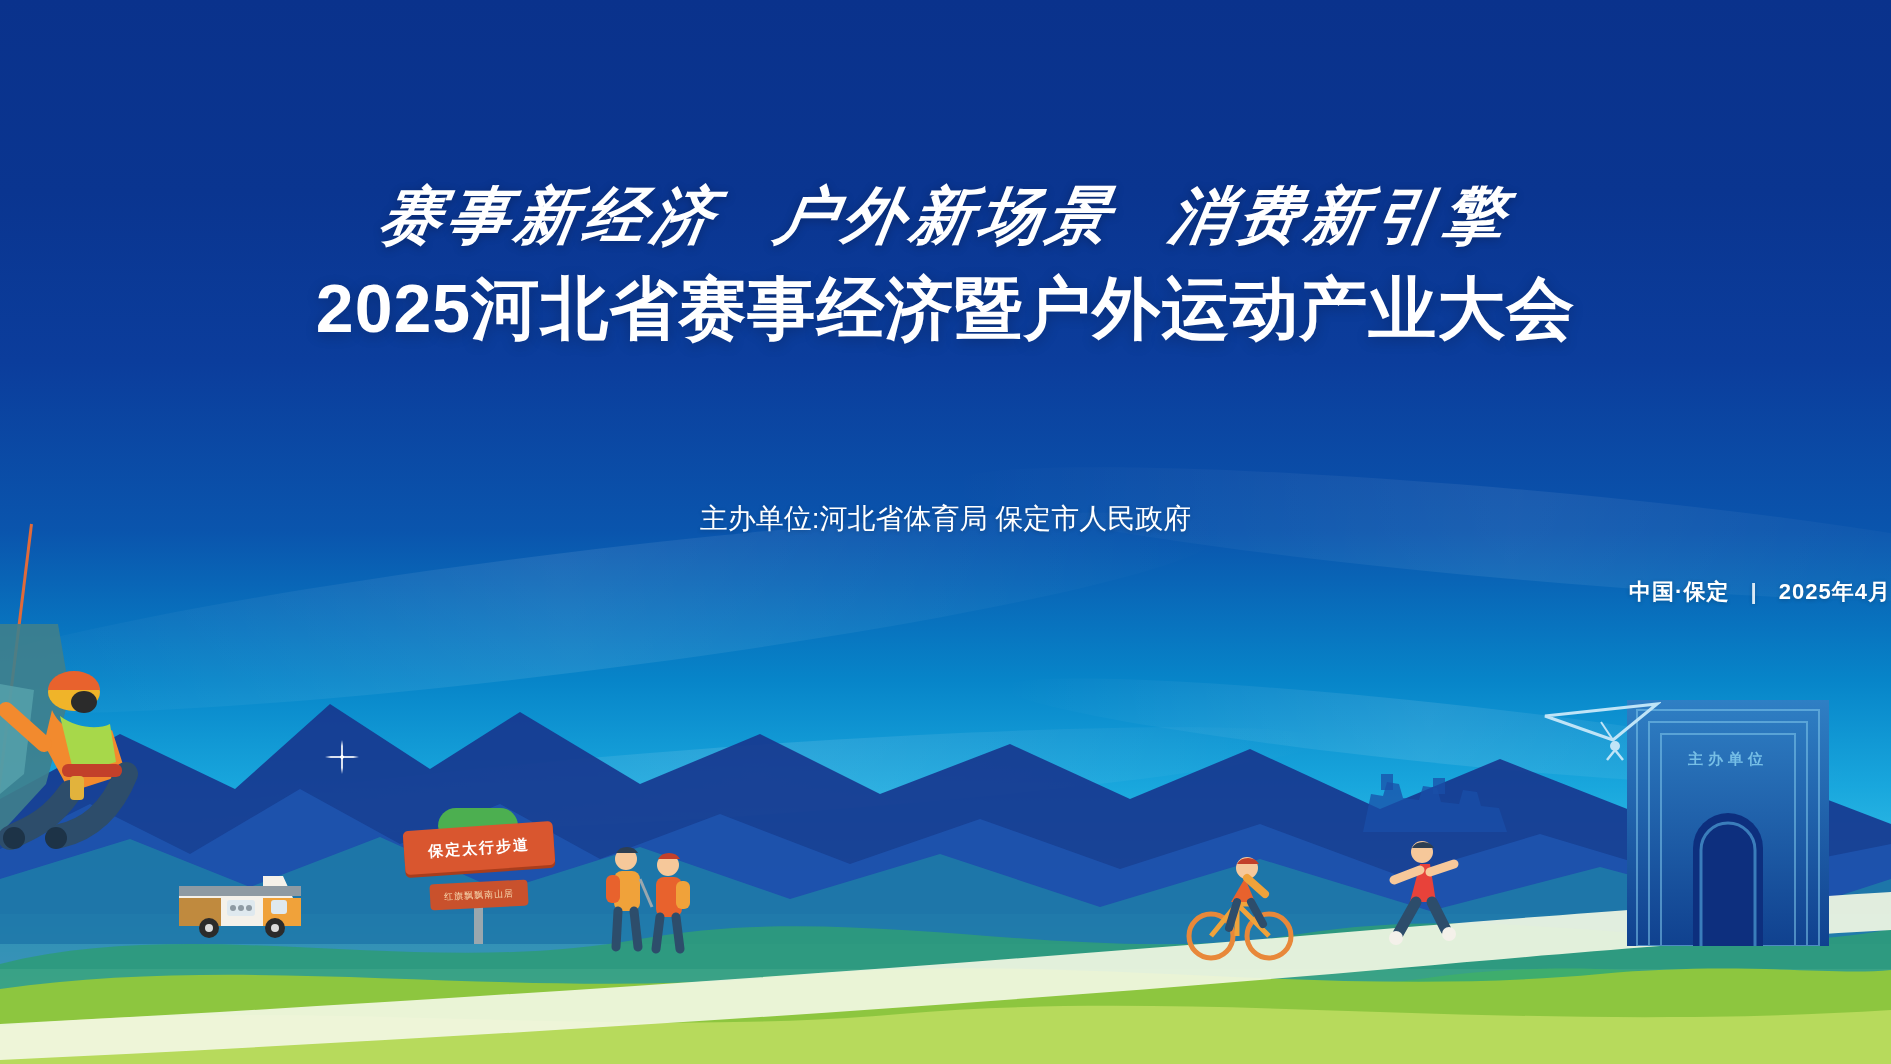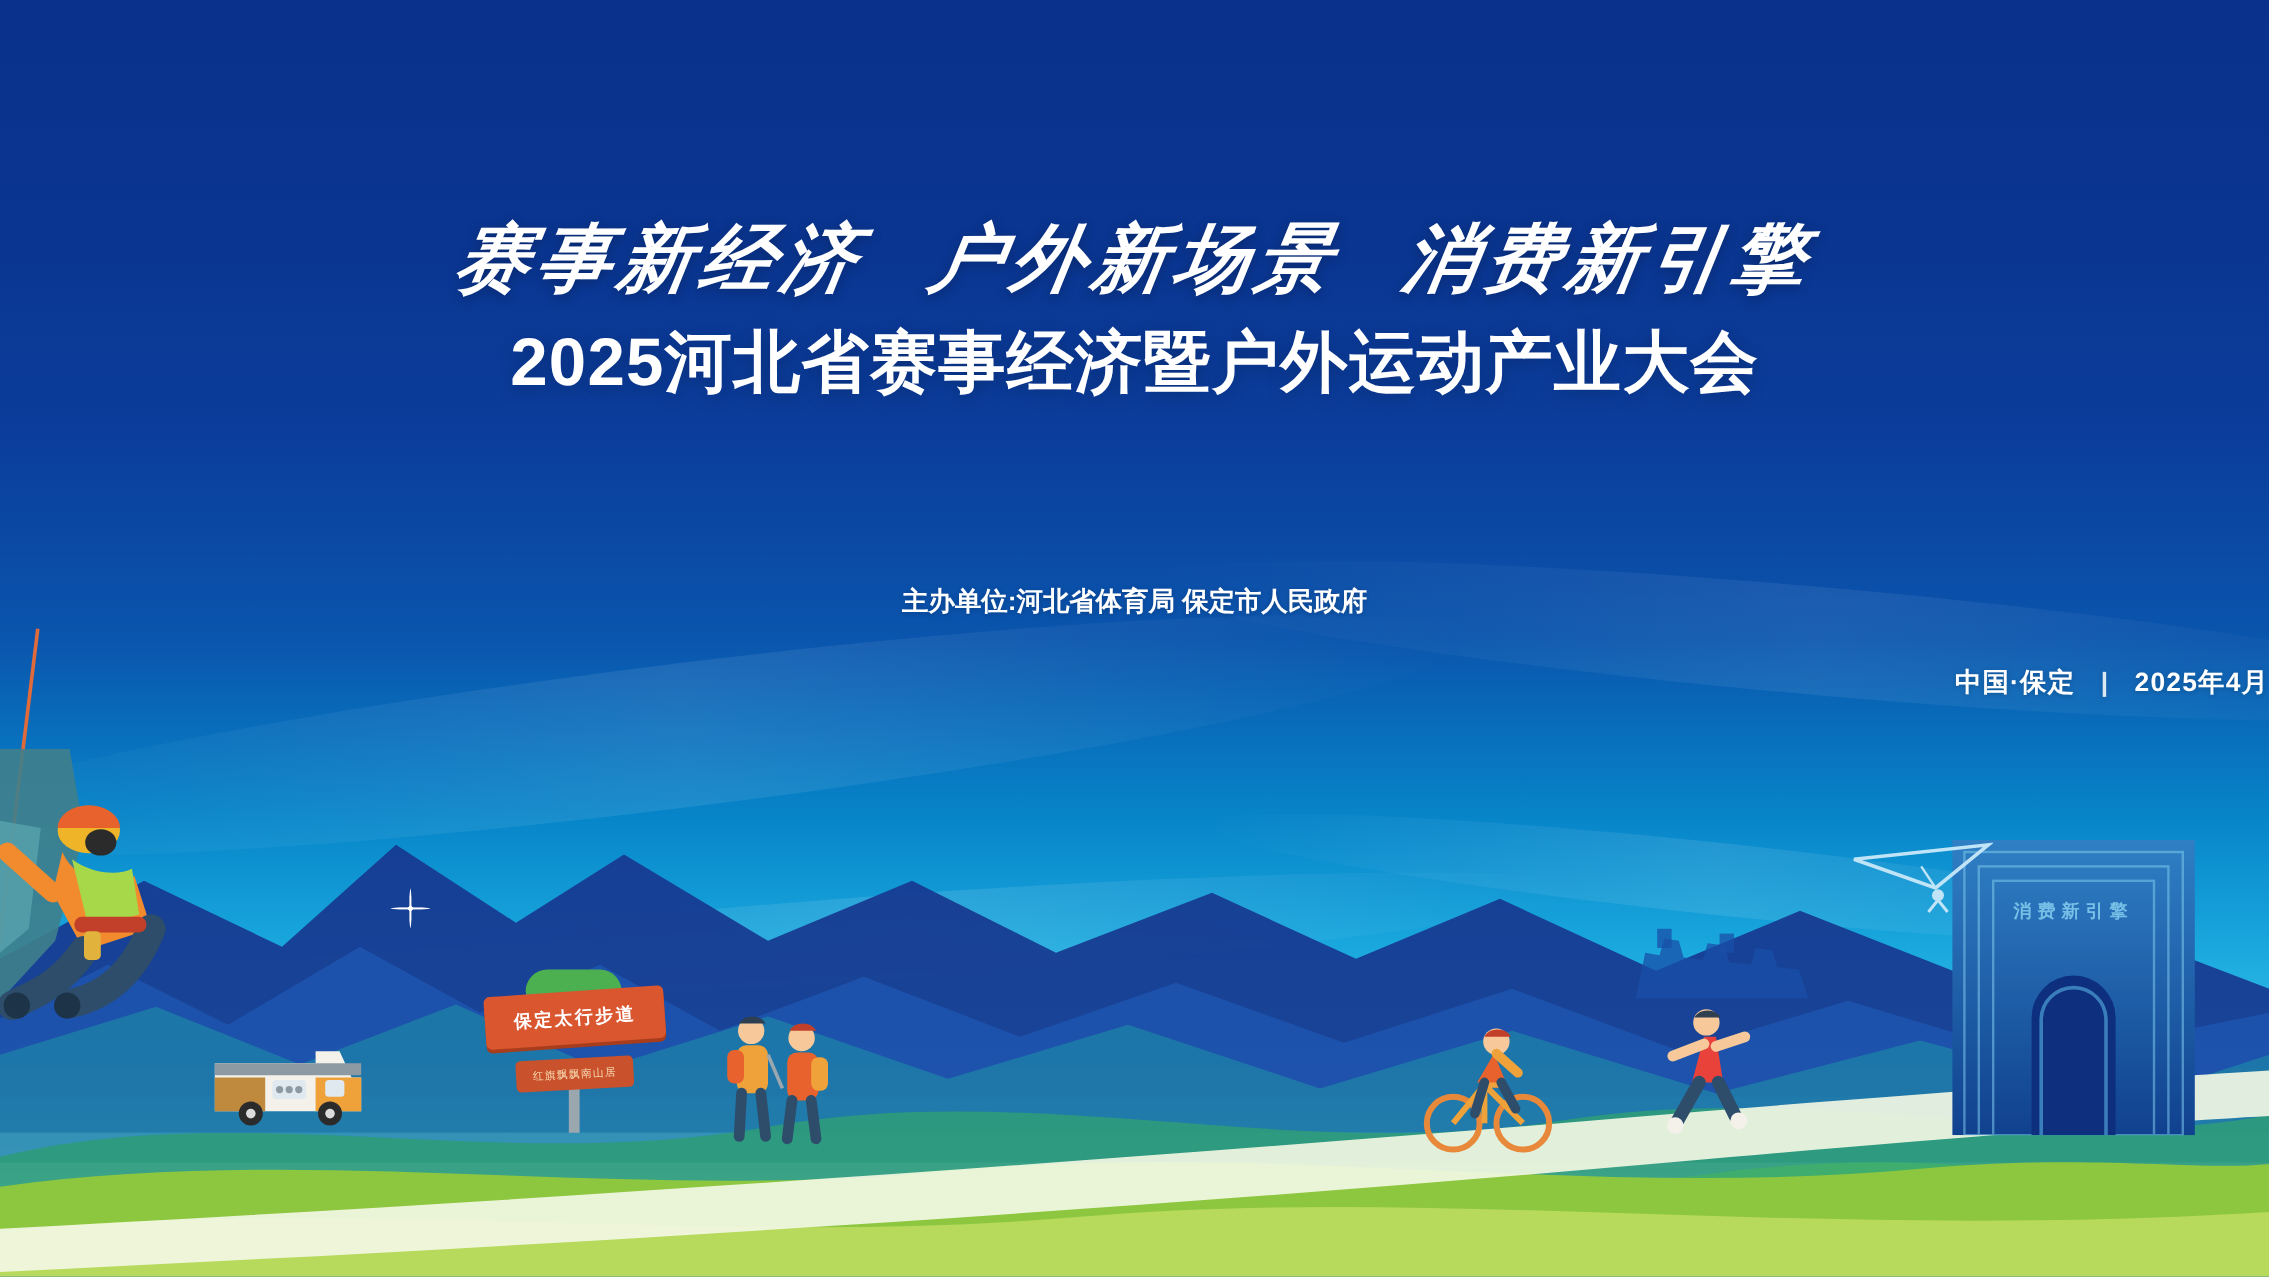--- a/index.html
+++ b/index.html
@@ -26,25 +26,25 @@
 
   #tagline{
     margin-top:185px;font-size:62px;line-height:1;color:#fff;font-weight:700;
     font-family:"DejaVu Serif","Liberation Serif",serif;
     font-style:italic;letter-spacing:6px;
     text-shadow:0 2px 10px rgba(0,0,0,.25);
     transform:skewX(-9deg);
     white-space:pre;
   }
   #title{
-    margin-top:26px;font-size:56px;line-height:1.05;color:#fff;font-weight:800;
+    margin-top:26px;font-size:68px;line-height:1.05;color:#fff;font-weight:800;
     letter-spacing:1px;white-space:nowrap;
     text-shadow:0 3px 14px rgba(0,0,0,.22);
   }
-  .orgblock{margin-top:150px;color:#fff;font-weight:700;font-size:22px;line-height:1.75;
+  .orgblock{margin-top:150px;color:#fff;font-weight:400;font-size:28px;line-height:1.75;
             text-shadow:0 1px 4px rgba(0,0,0,.22);}
   .dateline{margin-top:34px;color:#fff;font-weight:700;font-size:22px;letter-spacing:1px;
             text-shadow:0 1px 4px rgba(0,0,0,.22);text-align:right;}
   .dsep{display:inline-block;padding:0 14px;opacity:.85;}
 
   
   .layer{position:absolute;left:0;width:100%;}
   #mtn-dark   {bottom:150px;height:330px;}
   #mtn-mid    {bottom:120px;height:300px;}
   #mtn-teal   {bottom:95px; height:250px;}
@@ -194,21 +194,21 @@
       </defs>
       <rect x="4" y="4" width="202" height="246" fill="url(#gg)"></rect>
       <g fill="none" stroke="#7fc8ec" stroke-width="2" opacity=".55">
         <rect x="14" y="14" width="182" height="236"></rect>
         <rect x="26" y="26" width="158" height="224"></rect>
         <rect x="38" y="38" width="134" height="212"></rect>
       </g>
       <path d="M70,250 L70,152 A35,35 0 0 1 140,152 L140,250 Z" fill="#0d2f7e"></path>
       <path d="M78,250 L78,154 A27,27 0 0 1 132,154 L132,250" fill="none" stroke="#4f9ed6" stroke-width="3" opacity=".7"></path>
     </svg>
-    <div class="gname">消费新引擎</div>
+    <div class="gname">主办单位</div>
   </div>
 
   <div id="sign">
     <div class="bush"></div>
     <div class="post"></div>
     <div class="s1">
       <span>保定太行步道</span>
     </div>
     <div class="s2">
       <span>红旗飘飘南山居</span>

